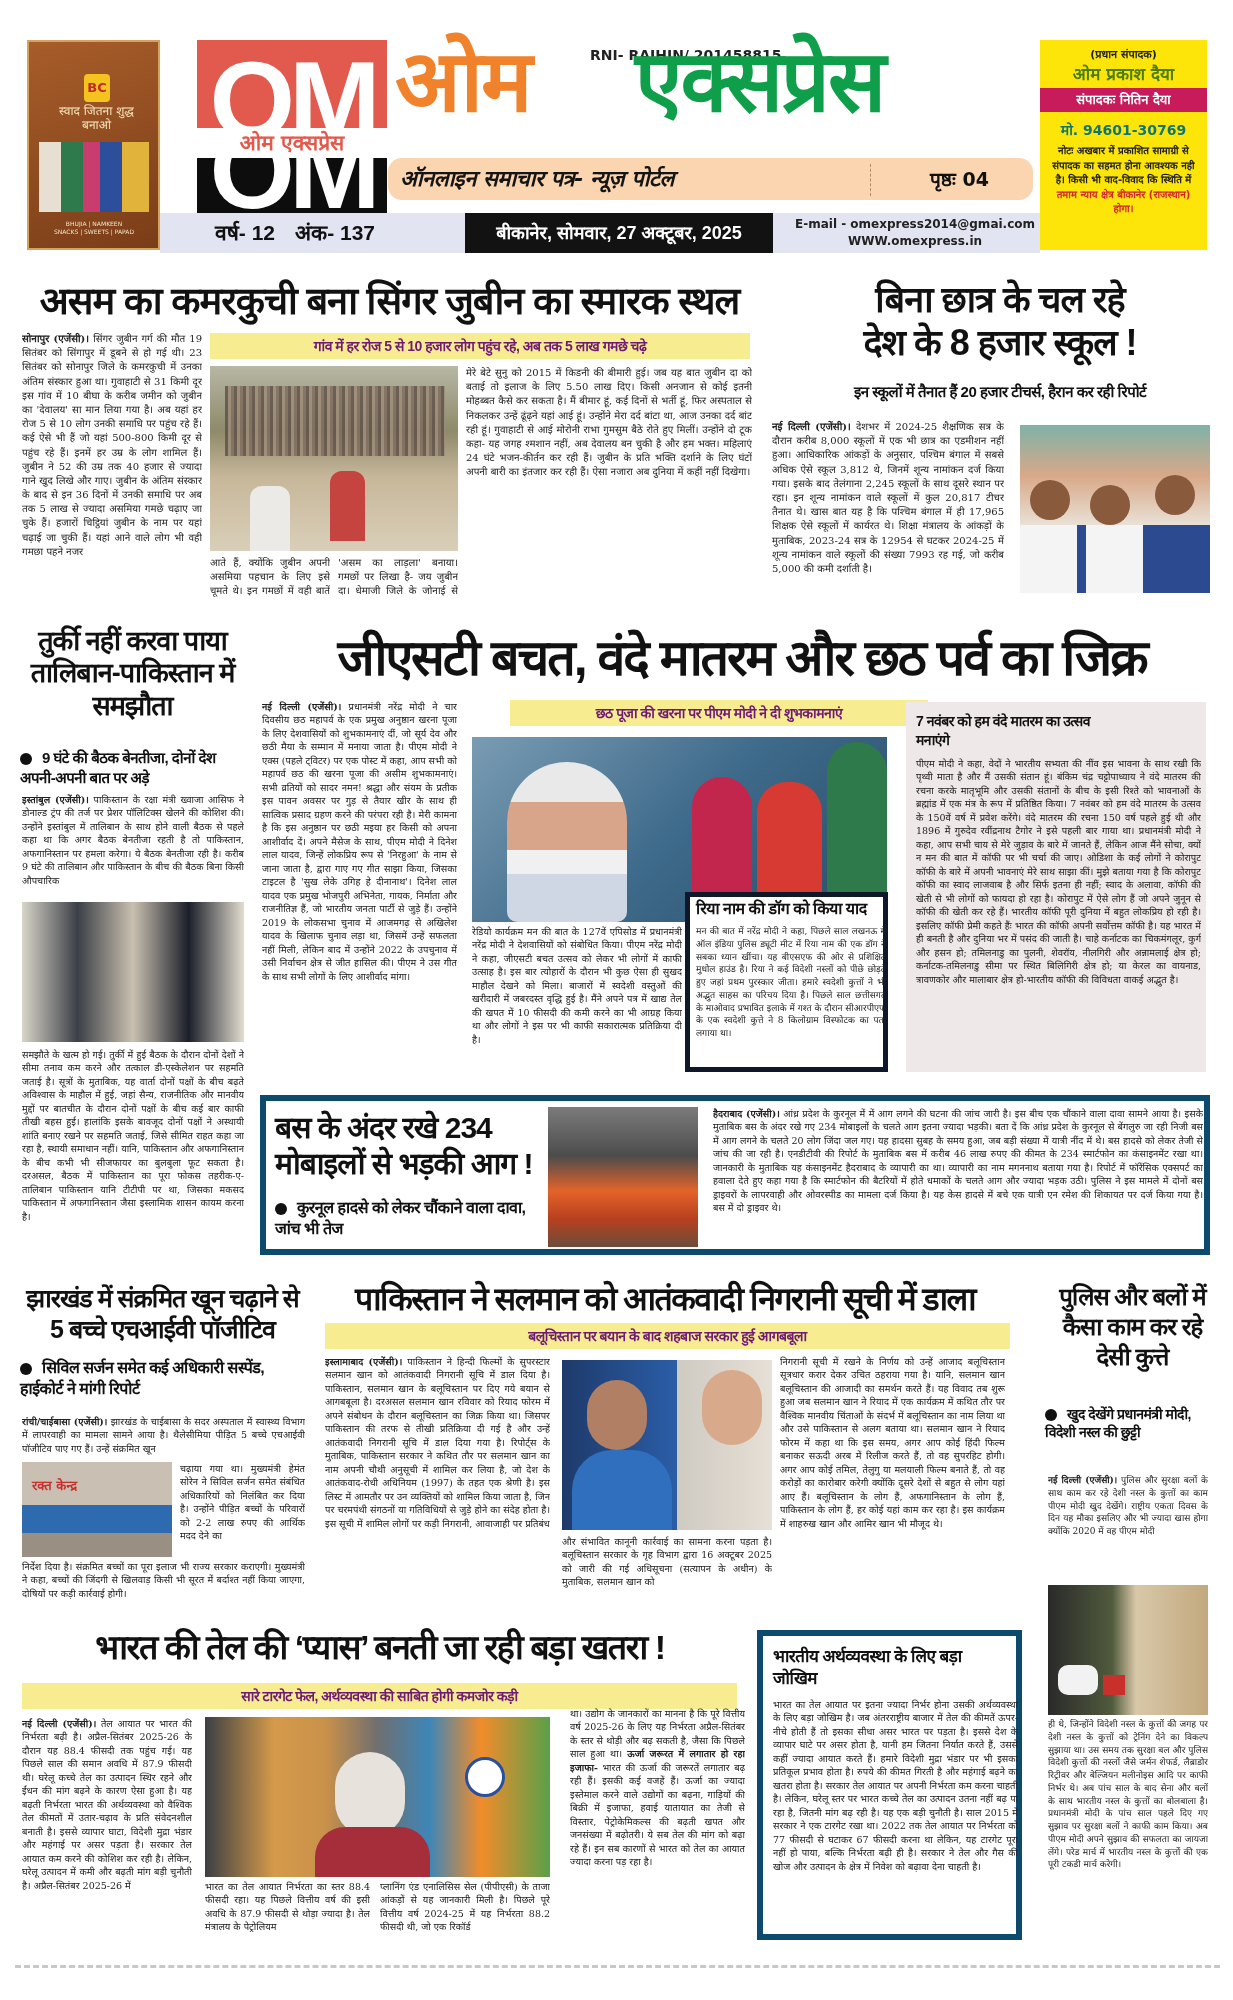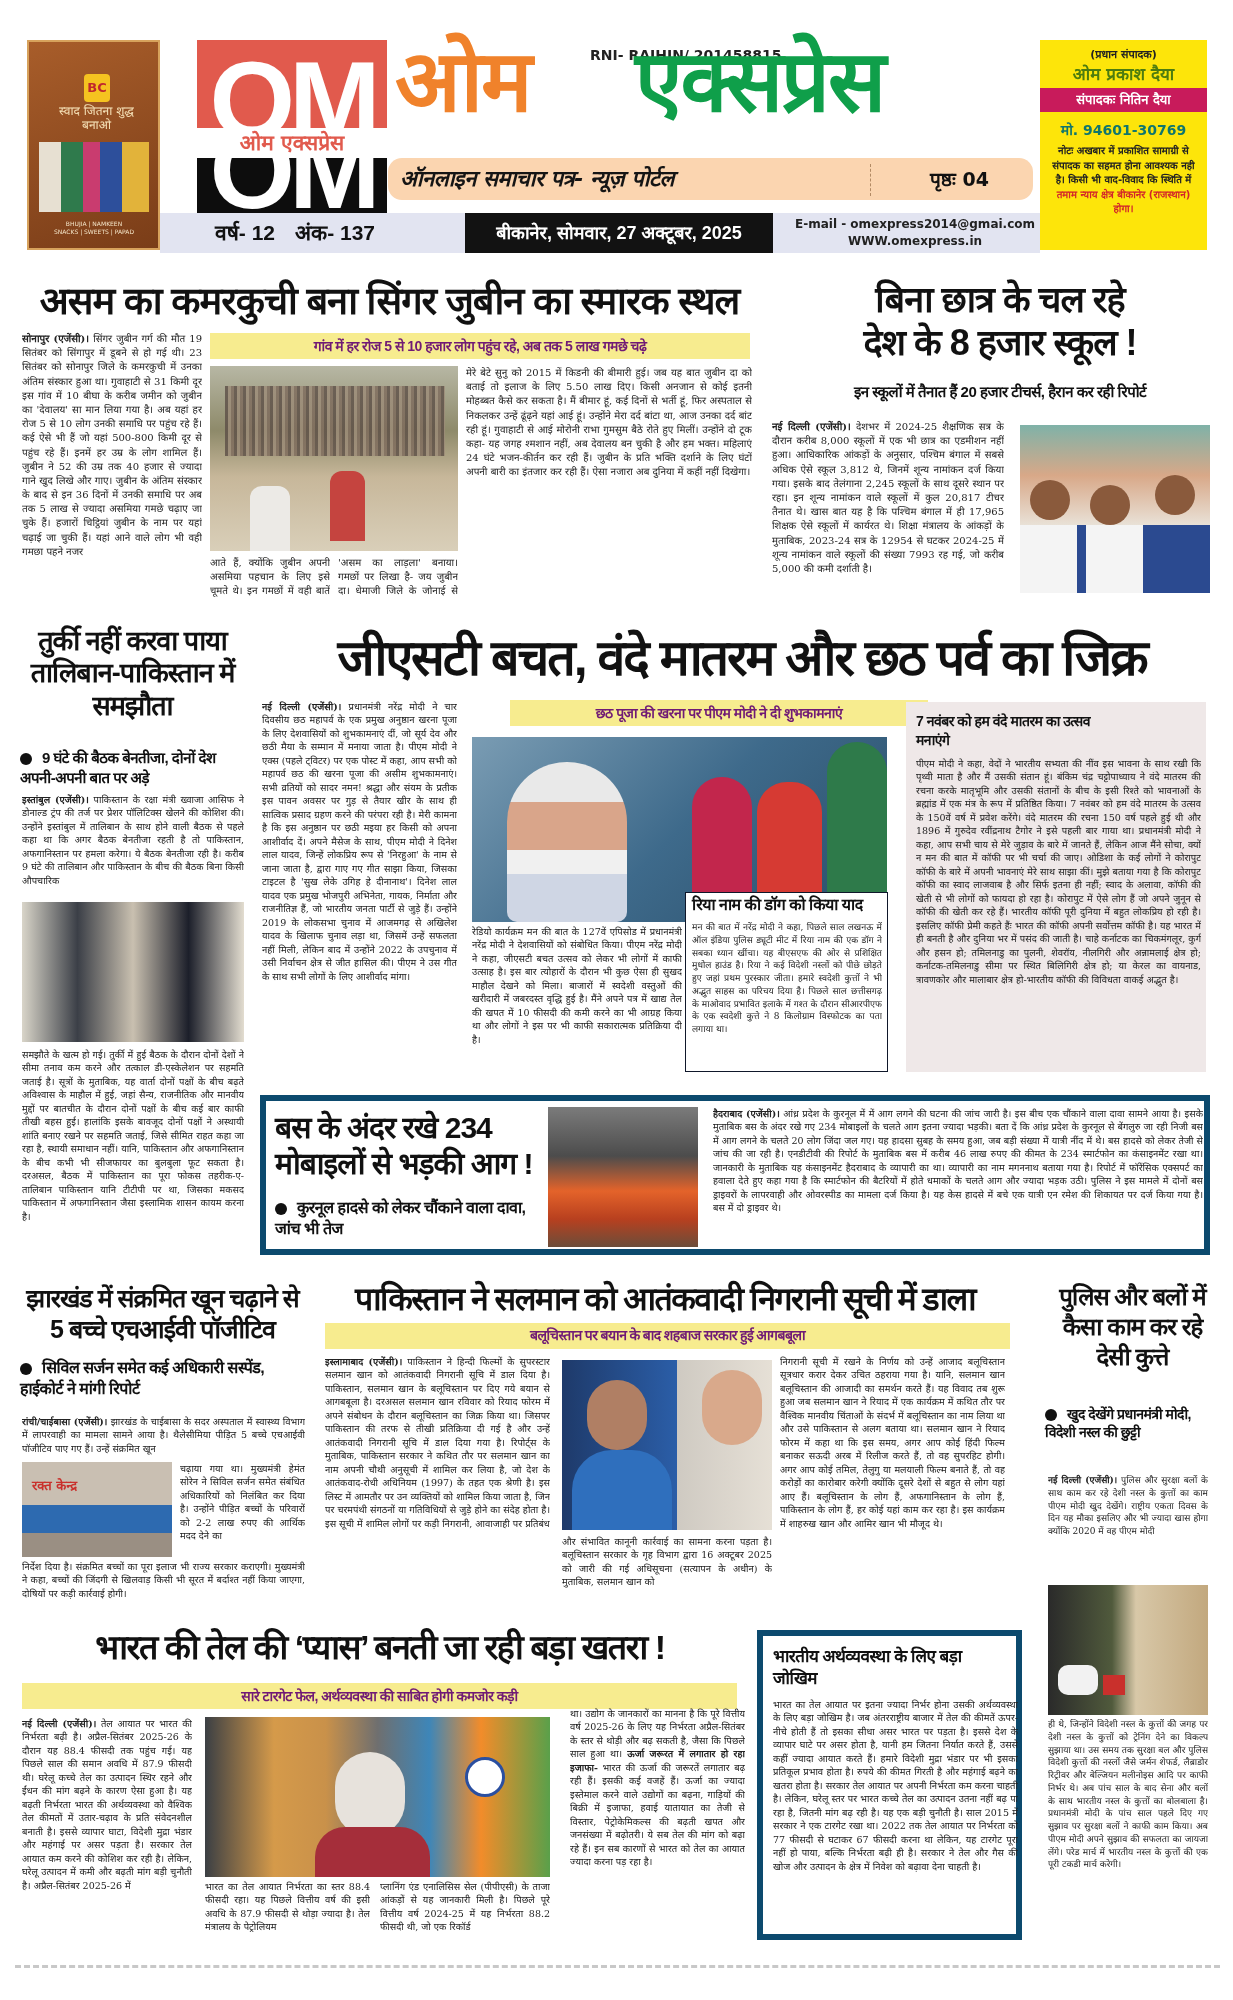--- a/index.html
+++ b/index.html
@@ -131,21 +131,21 @@
 <div class="abs hl" style="left:262px;top:632px;width:960px;font-size:50px;text-align:center;letter-spacing:-2px;">जीएसटी बचत, वंदे मातरम और छठ पर्व का जिक्र</div>
 <div class="abs body-text" style="left:262px;top:700px;width:195px;height:370px;overflow:hidden;font-size:9.5px;"><span class="lead">नई दिल्ली (एजेंसी)।</span> <span>प्रधानमंत्री नरेंद्र मोदी ने चार दिवसीय छठ महापर्व के एक प्रमुख अनुष्ठान खरना पूजा के लिए देशवासियों को शुभकामनाएं दीं, जो सूर्य देव और छठी मैया के सम्मान में मनाया जाता है। पीएम मोदी ने एक्स (पहले ट्विटर) पर एक पोस्ट में कहा, आप सभी को महापर्व छठ की खरना पूजा की असीम शुभकामनाएं। सभी व्रतियों को सादर नमन! श्रद्धा और संयम के प्रतीक इस पावन अवसर पर गुड़ से तैयार खीर के साथ ही सात्विक प्रसाद ग्रहण करने की परंपरा रही है। मेरी कामना है कि इस अनुष्ठान पर छठी मइया हर किसी को अपना आशीर्वाद दें। अपने मैसेज के साथ, पीएम मोदी ने दिनेश लाल यादव, जिन्हें लोकप्रिय रूप से 'निरहुआ' के नाम से जाना जाता है, द्वारा गाए गए गीत साझा किया, जिसका टाइटल है 'सुख लेके उगिह हे दीनानाथ'। दिनेश लाल यादव एक प्रमुख भोजपुरी अभिनेता, गायक, निर्माता और राजनीतिज्ञ हैं, जो भारतीय जनता पार्टी से जुड़े हैं। उन्होंने 2019 के लोकसभा चुनाव में आजमगढ़ से अखिलेश यादव के खिलाफ चुनाव लड़ा था, जिसमें उन्हें सफलता नहीं मिली, लेकिन बाद में उन्होंने 2022 के उपचुनाव में उसी निर्वाचन क्षेत्र से जीत हासिल की। पीएम ने उस गीत के साथ सभी लोगों के लिए आशीर्वाद मांगा।</span></div>
 <div class="abs yellow-band" style="left:470px;top:700px;width:418px;font-size:14px;margin-left:40px;">छठ पूजा की खरना पर पीएम मोदी ने दी शुभकामनाएं</div>
 <div class="abs photo" style="left:472px;top:737px;width:415px;height:185px;background:linear-gradient(135deg,#7a9cb3 0%,#3e6a8b 50%,#2a4d67 100%);">
   <div style="position:absolute;left:35px;top:25px;width:120px;height:160px;border-radius:60px 60px 10px 10px;background:linear-gradient(180deg,#e9e9e9 0 25%,#d9a58a 25% 55%,#f0f0f0 55% 70%,#cfd6e4 70%);"></div>
   <div style="position:absolute;left:220px;top:40px;width:60px;height:145px;background:#c2264c;border-radius:30px 30px 0 0;"></div>
   <div style="position:absolute;left:285px;top:45px;width:65px;height:140px;background:#d63a33;border-radius:30px 30px 0 0;"></div>
   <div style="position:absolute;left:355px;top:5px;width:60px;height:180px;background:#2e7a4a;border-radius:30px 30px 0 0;"></div>
 </div>
 <div class="abs body-text" style="left:472px;top:925px;width:210px;height:145px;overflow:hidden;font-size:9.5px;">रेडियो कार्यक्रम मन की बात के 127वें एपिसोड में प्रधानमंत्री नरेंद्र मोदी ने देशवासियों को संबोधित किया। पीएम नरेंद्र मोदी ने कहा, जीएसटी बचत उत्सव को लेकर भी लोगों में काफी उत्साह है। इस बार त्योहारों के दौरान भी कुछ ऐसा ही सुखद माहौल देखने को मिला। बाजारों में स्वदेशी वस्तुओं की खरीदारी में जबरदस्त वृद्धि हुई है। मैंने अपने पत्र में खाद्य तेल की खपत में 10 फीसदी की कमी करने का भी आग्रह किया था और लोगों ने इस पर भी काफी सकारात्मक प्रतिक्रिया दी है।</div>
-<div class="abs" style="left:685px;top:892px;width:203px;height:180px;background:#fff;border:1px solid #0f172a;">
+<div class="abs" style="left:685px;top:892px;width:203px;height:180px;background:#fff;border:5px solid #0f172a;">
   <div class="hl" style="position:absolute;left:6px;top:4px;font-size:16px;letter-spacing:-0.5px;">रिया नाम की डॉग को किया याद</div>
   <div class="body-text" style="position:absolute;left:6px;top:28px;width:190px;height:148px;overflow:hidden;font-size:9px;">मन की बात में नरेंद्र मोदी ने कहा, पिछले साल लखनऊ में ऑल इंडिया पुलिस ड्यूटी मीट में रिया नाम की एक डॉग ने सबका ध्यान खींचा। यह बीएसएफ की ओर से प्रशिक्षित मुधोल हाउंड है। रिया ने कई विदेशी नस्लों को पीछे छोड़ते हुए जहां प्रथम पुरस्कार जीता। हमारे स्वदेशी कुत्तों ने भी अद्भुत साहस का परिचय दिया है। पिछले साल छत्तीसगढ़ के माओवाद प्रभावित इलाके में गश्त के दौरान सीआरपीएफ के एक स्वदेशी कुत्ते ने 8 किलोग्राम विस्फोटक का पता लगाया था।</div>
 </div>
 <div class="abs pink-box" style="left:906px;top:702px;width:300px;height:370px;">
   <div class="hl" style="position:absolute;left:10px;top:10px;width:180px;font-size:14px;line-height:1.35;letter-spacing:-0.5px;">7 नवंबर को हम वंदे मातरम का उत्सव मनाएंगे</div>
   <div class="body-text" style="position:absolute;left:10px;top:55px;width:285px;height:312px;overflow:hidden;font-size:9.5px;">पीएम मोदी ने कहा, वेदों ने भारतीय सभ्यता की नींव इस भावना के साथ रखी कि पृथ्वी माता है और मैं उसकी संतान हूं। बंकिम चंद्र चट्टोपाध्याय ने वंदे मातरम की रचना करके मातृभूमि और उसकी संतानों के बीच के इसी रिश्ते को भावनाओं के ब्रह्मांड में एक मंत्र के रूप में प्रतिष्ठित किया। 7 नवंबर को हम वंदे मातरम के उत्सव के 150वें वर्ष में प्रवेश करेंगे। वंदे मातरम की रचना 150 वर्ष पहले हुई थी और 1896 में गुरुदेव रवींद्रनाथ टैगोर ने इसे पहली बार गाया था। प्रधानमंत्री मोदी ने कहा, आप सभी चाय से मेरे जुड़ाव के बारे में जानते हैं, लेकिन आज मैंने सोचा, क्यों न मन की बात में कॉफी पर भी चर्चा की जाए। ओडिशा के कई लोगों ने कोरापुट कॉफी के बारे में अपनी भावनाएं मेरे साथ साझा कीं। मुझे बताया गया है कि कोरापुट कॉफी का स्वाद लाजवाब है और सिर्फ इतना ही नहीं; स्वाद के अलावा, कॉफी की खेती से भी लोगों को फायदा हो रहा है। कोरापुट में ऐसे लोग हैं जो अपने जुनून से कॉफी की खेती कर रहे हैं। भारतीय कॉफी पूरी दुनिया में बहुत लोकप्रिय हो रही है। इसलिए कॉफी प्रेमी कहते हैंः भारत की कॉफी अपनी सर्वोत्तम कॉफी है। यह भारत में ही बनती है और दुनिया भर में पसंद की जाती है। चाहे कर्नाटक का चिकमंगलूर, कुर्ग और हसन हो; तमिलनाडु का पुलनी, शेवरॉय, नीलगिरी और अन्नामलाई क्षेत्र हो; कर्नाटक-तमिलनाडु सीमा पर स्थित बिलिगिरी क्षेत्र हो; या केरल का वायनाड, त्रावणकोर और मालाबार क्षेत्र हो-भारतीय कॉफी की विविधता वाकई अद्भुत है।</div>
 </div>
 
 <div class="abs frame" style="left:260px;top:1095px;width:950px;height:160px;"></div>
 <div class="abs hl" style="left:275px;top:1110px;width:270px;font-size:30px;line-height:1.2;">बस के अंदर रखे 234 मोबाइलों से भड़की आग !</div>
@@ -156,21 +156,21 @@
 <div class="abs hl" style="left:20px;top:1283px;width:285px;font-size:25px;text-align:center;line-height:1.25;">झारखंड में संक्रमित खून चढ़ाने से 5 बच्चे एचआईवी पॉजीटिव</div>
 <div class="abs sub-bullet" style="left:20px;top:1358px;width:285px;font-size:16px;"><span class="bullet-dot"></span><span>सिविल सर्जन समेत कई अधिकारी सस्पेंड, हाईकोर्ट ने मांगी रिपोर्ट</span></div>
 <div class="abs body-text" style="left:22px;top:1415px;width:283px;height:44px;overflow:hidden;font-size:9.5px;"><span class="lead">रांची/चाईबासा (एजेंसी)।</span> <span>झारखंड के चाईबासा के सदर अस्पताल में स्वास्थ्य विभाग में लापरवाही का मामला सामने आया है। थैलेसीमिया पीड़ित 5 बच्चे एचआईवी पॉजीटिव पाए गए हैं। उन्हें संक्रमित खून</span></div>
 <div class="abs photo" style="left:22px;top:1462px;width:150px;height:95px;background:linear-gradient(180deg,#c9bfb2 0%,#c9bfb2 45%,#2d6ab0 45%,#2d6ab0 75%,#9a8f83 75%);">
   <div style="position:absolute;left:10px;top:14px;color:#c9302c;font-weight:bold;font-size:13px;font-family:'DejaVu Serif',serif;">रक्त केन्द्र</div>
 </div>
 <div class="abs body-text" style="left:180px;top:1462px;width:125px;height:95px;overflow:hidden;font-size:9.5px;">चढ़ाया गया था। मुख्यमंत्री हेमंत सोरेन ने सिविल सर्जन समेत संबंधित अधिकारियों को निलंबित कर दिया है। उन्होंने पीड़ित बच्चों के परिवारों को 2-2 लाख रुपए की आर्थिक मदद देने का</div>
 <div class="abs body-text" style="left:22px;top:1560px;width:283px;height:42px;overflow:hidden;font-size:9.5px;">निर्देश दिया है। संक्रमित बच्चों का पूरा इलाज भी राज्य सरकार कराएगी। मुख्यमंत्री ने कहा, बच्चों की जिंदगी से खिलवाड़ किसी भी सूरत में बर्दाश्त नहीं किया जाएगा, दोषियों पर कड़ी कार्रवाई होगी।</div>
 
 <div class="abs hl" style="left:320px;top:1283px;width:690px;font-size:32px;text-align:center;letter-spacing:-1.5px;">पाकिस्तान ने सलमान को आतंकवादी निगरानी सूची में डाला</div>
-<div class="abs yellow-band" style="left:325px;top:1323px;width:685px;font-size:14px;font-family:Liberation Serif, serif;">बलूचिस्तान पर बयान के बाद शहबाज सरकार हुई आगबबूला</div>
+<div class="abs yellow-band" style="left:325px;top:1323px;width:685px;font-size:14px;">बलूचिस्तान पर बयान के बाद शहबाज सरकार हुई आगबबूला</div>
 <div class="abs body-text" style="left:325px;top:1355px;width:225px;height:250px;overflow:hidden;font-size:9.5px;"><span class="lead">इस्लामाबाद (एजेंसी)।</span> <span>पाकिस्तान ने हिन्दी फिल्मों के सुपरस्टार सलमान खान को आतंकवादी निगरानी सूचि में डाल दिया है। पाकिस्तान, सलमान खान के बलूचिस्तान पर दिए गये बयान से आगबबूला है। दरअसल सलमान खान रविवार को रियाद फोरम में अपने संबोधन के दौरान बलूचिस्तान का जिक्र किया था। जिसपर पाकिस्तान की तरफ से तीखी प्रतिक्रिया दी गई है और उन्हें आतंकवादी निगरानी सूचि में डाल दिया गया है। रिपोर्ट्स के मुताबिक, पाकिस्तान सरकार ने कथित तौर पर सलमान खान का नाम अपनी चौथी अनुसूची में शामिल कर लिया है, जो देश के आतंकवाद-रोधी अधिनियम (1997) के तहत एक श्रेणी है। इस लिस्ट में आमतौर पर उन व्यक्तियों को शामिल किया जाता है, जिन पर चरमपंथी संगठनों या गतिविधियों से जुड़े होने का संदेह होता है। इस सूची में शामिल लोगों पर कड़ी निगरानी, आवाजाही पर प्रतिबंध</span></div>
 <div class="abs photo" style="left:562px;top:1360px;width:210px;height:170px;background:linear-gradient(90deg,#1e3a6a 0%,#2b5ea8 55%,#cfcac2 55%,#e6e0d6 100%);">
   <div style="position:absolute;left:25px;top:20px;width:60px;height:70px;border-radius:30px;background:#b07f64;"></div>
   <div style="position:absolute;left:10px;top:90px;width:100px;height:80px;background:#2f6fbd;border-radius:40px 40px 0 0;"></div>
   <div style="position:absolute;left:140px;top:10px;width:60px;height:75px;border-radius:30px;background:#d9a98b;"></div>
 </div>
 <div class="abs body-text" style="left:562px;top:1535px;width:210px;height:70px;overflow:hidden;font-size:9.5px;">और संभावित कानूनी कार्रवाई का सामना करना पड़ता है। बलूचिस्तान सरकार के गृह विभाग द्वारा 16 अक्टूबर 2025 को जारी की गई अधिसूचना (सत्यापन के अधीन) के मुताबिक, सलमान खान को</div>
 <div class="abs body-text" style="left:780px;top:1355px;width:225px;height:250px;overflow:hidden;font-size:9.5px;">निगरानी सूची में रखने के निर्णय को उन्हें आजाद बलूचिस्तान सूत्रधार करार देकर उचित ठहराया गया है। यानि, सलमान खान बलूचिस्तान की आजादी का समर्थन करते हैं। यह विवाद तब शुरू हुआ जब सलमान खान ने रियाद में एक कार्यक्रम में कथित तौर पर वैश्विक मानवीय चिंताओं के संदर्भ में बलूचिस्तान का नाम लिया था और उसे पाकिस्तान से अलग बताया था। सलमान खान ने रियाद फोरम में कहा था कि इस समय, अगर आप कोई हिंदी फिल्म बनाकर सऊदी अरब में रिलीज करते हैं, तो वह सुपरहिट होगी। अगर आप कोई तमिल, तेलुगु या मलयाली फिल्म बनाते हैं, तो वह करोड़ों का कारोबार करेगी क्योंकि दूसरे देशों से बहुत से लोग यहां आए हैं। बलूचिस्तान के लोग हैं, अफगानिस्तान के लोग हैं, पाकिस्तान के लोग हैं, हर कोई यहां काम कर रहा है। इस कार्यक्रम में शाहरुख खान और आमिर खान भी मौजूद थे।</div>
 
 <div class="abs hl" style="left:1045px;top:1282px;width:175px;font-size:24px;text-align:center;line-height:1.25;">पुलिस और बलों में कैसा काम कर रहे देसी कुत्ते</div>

